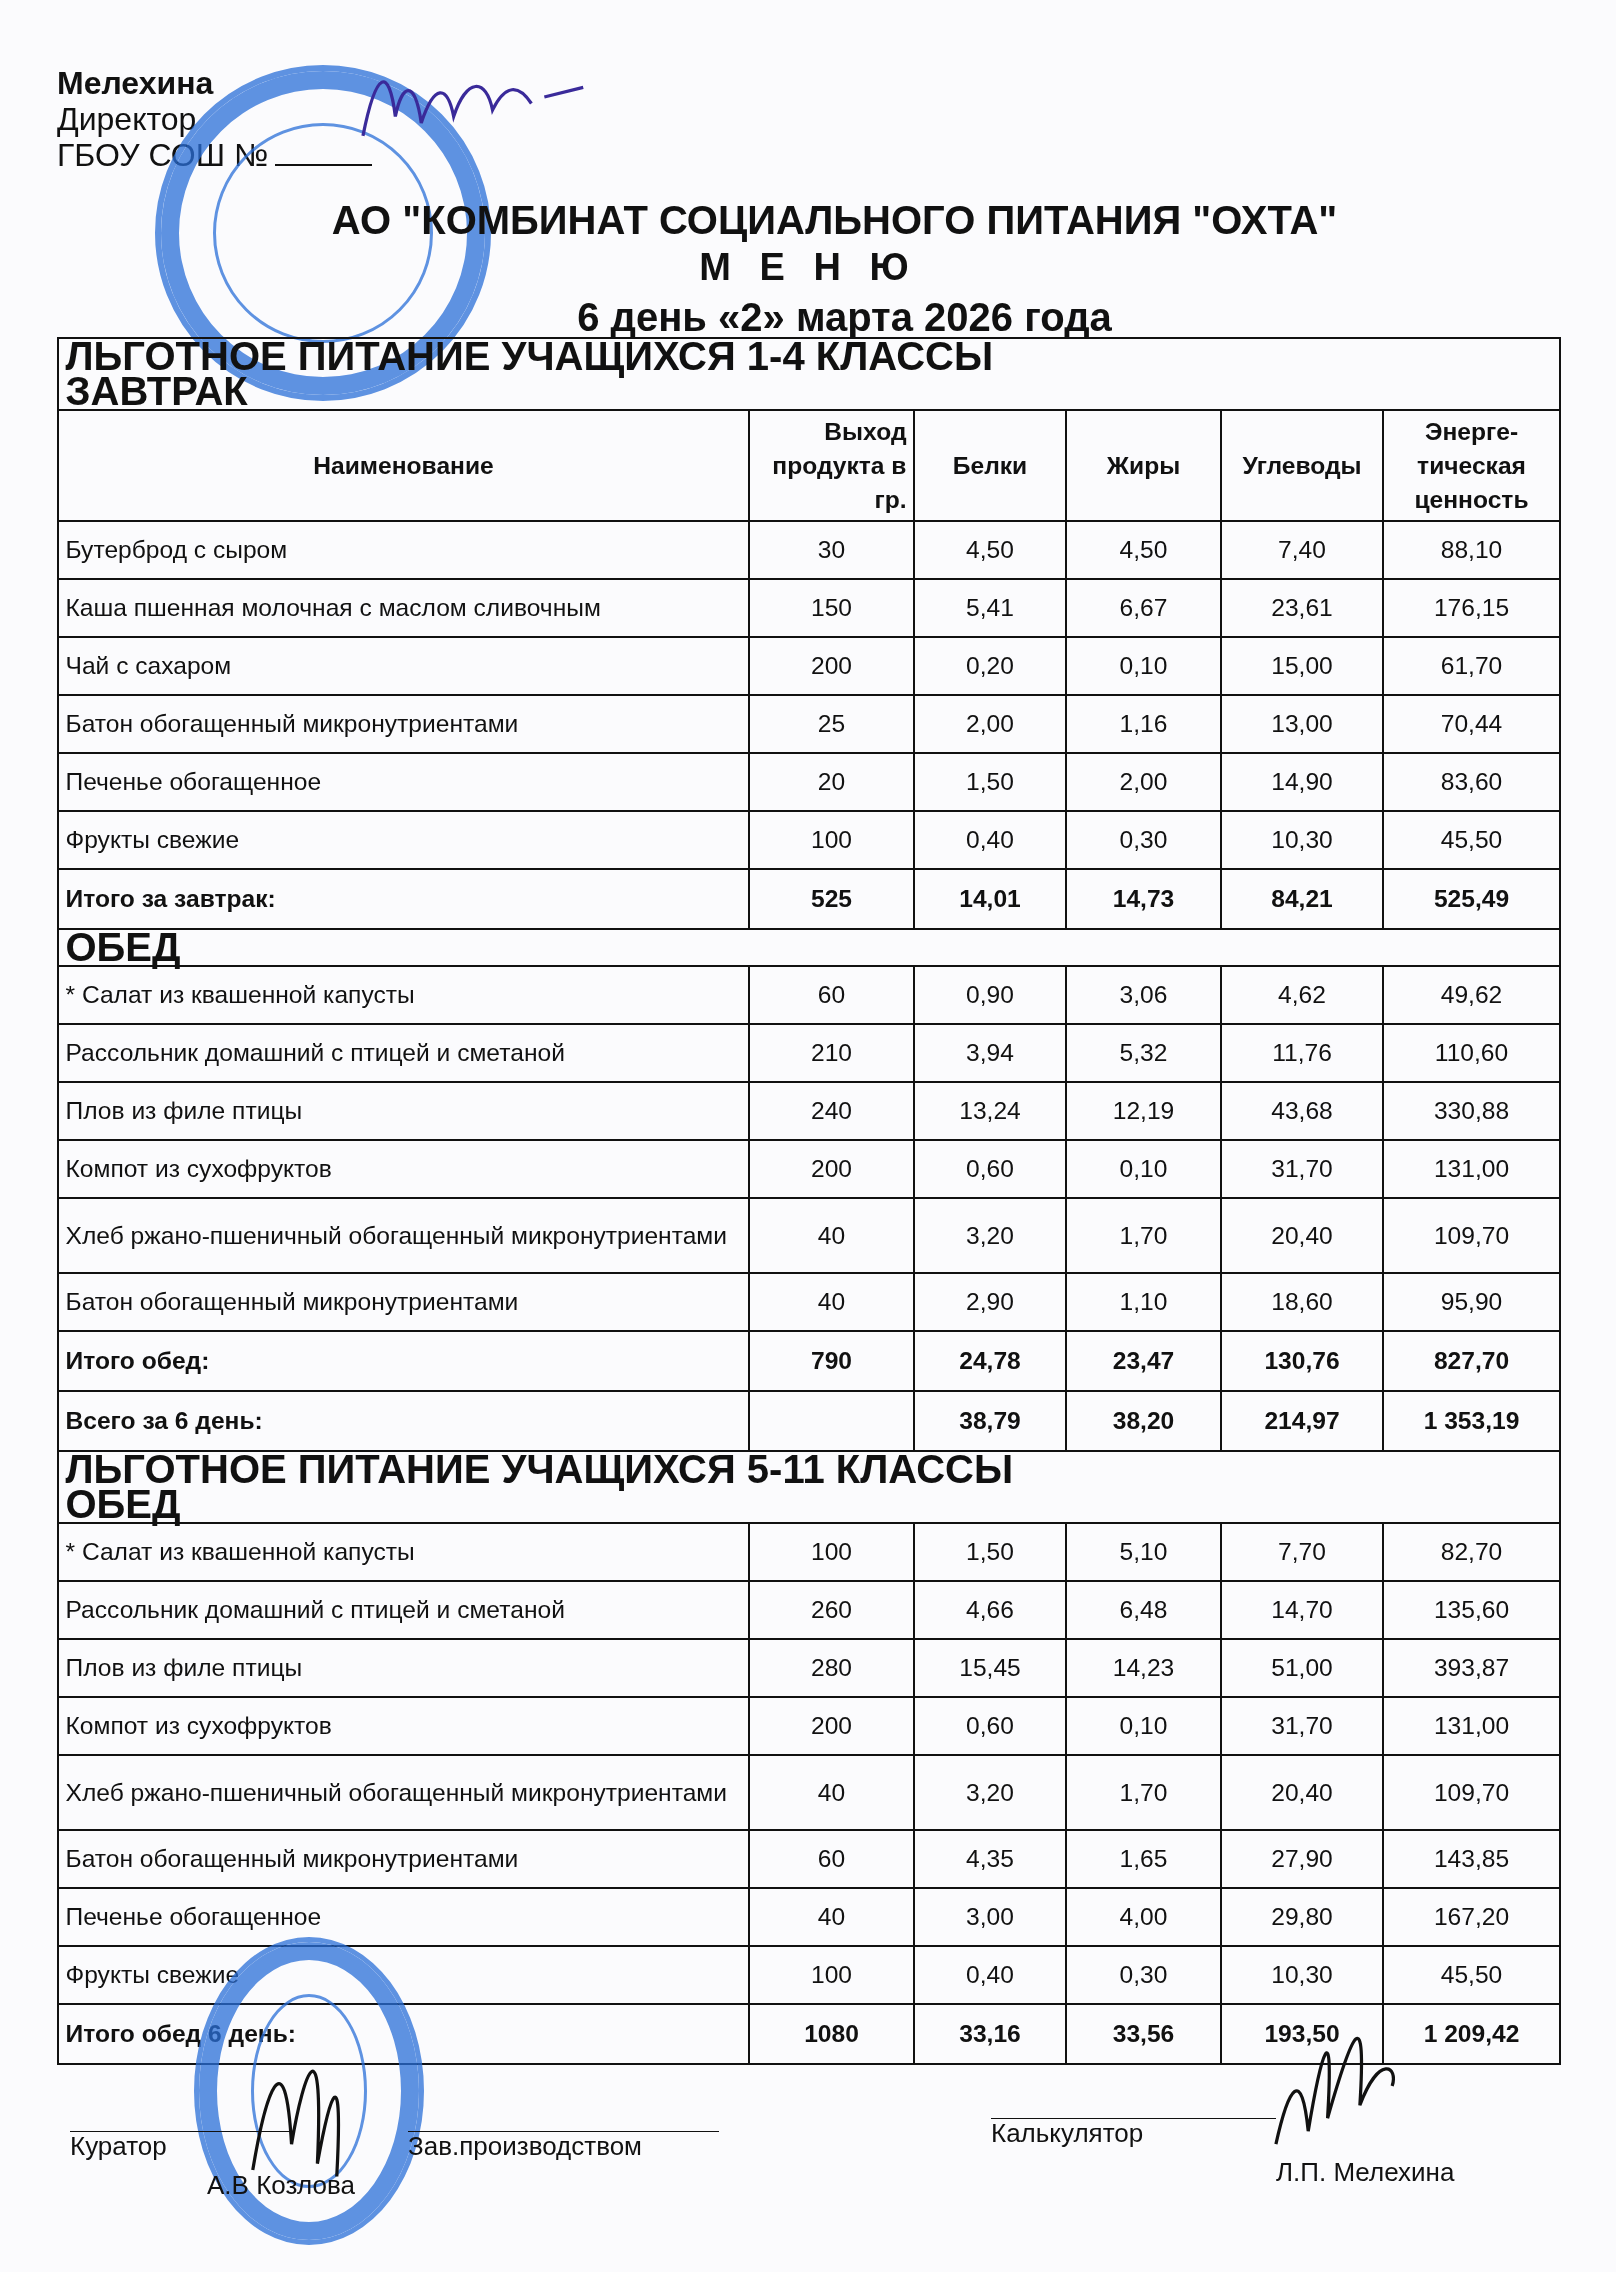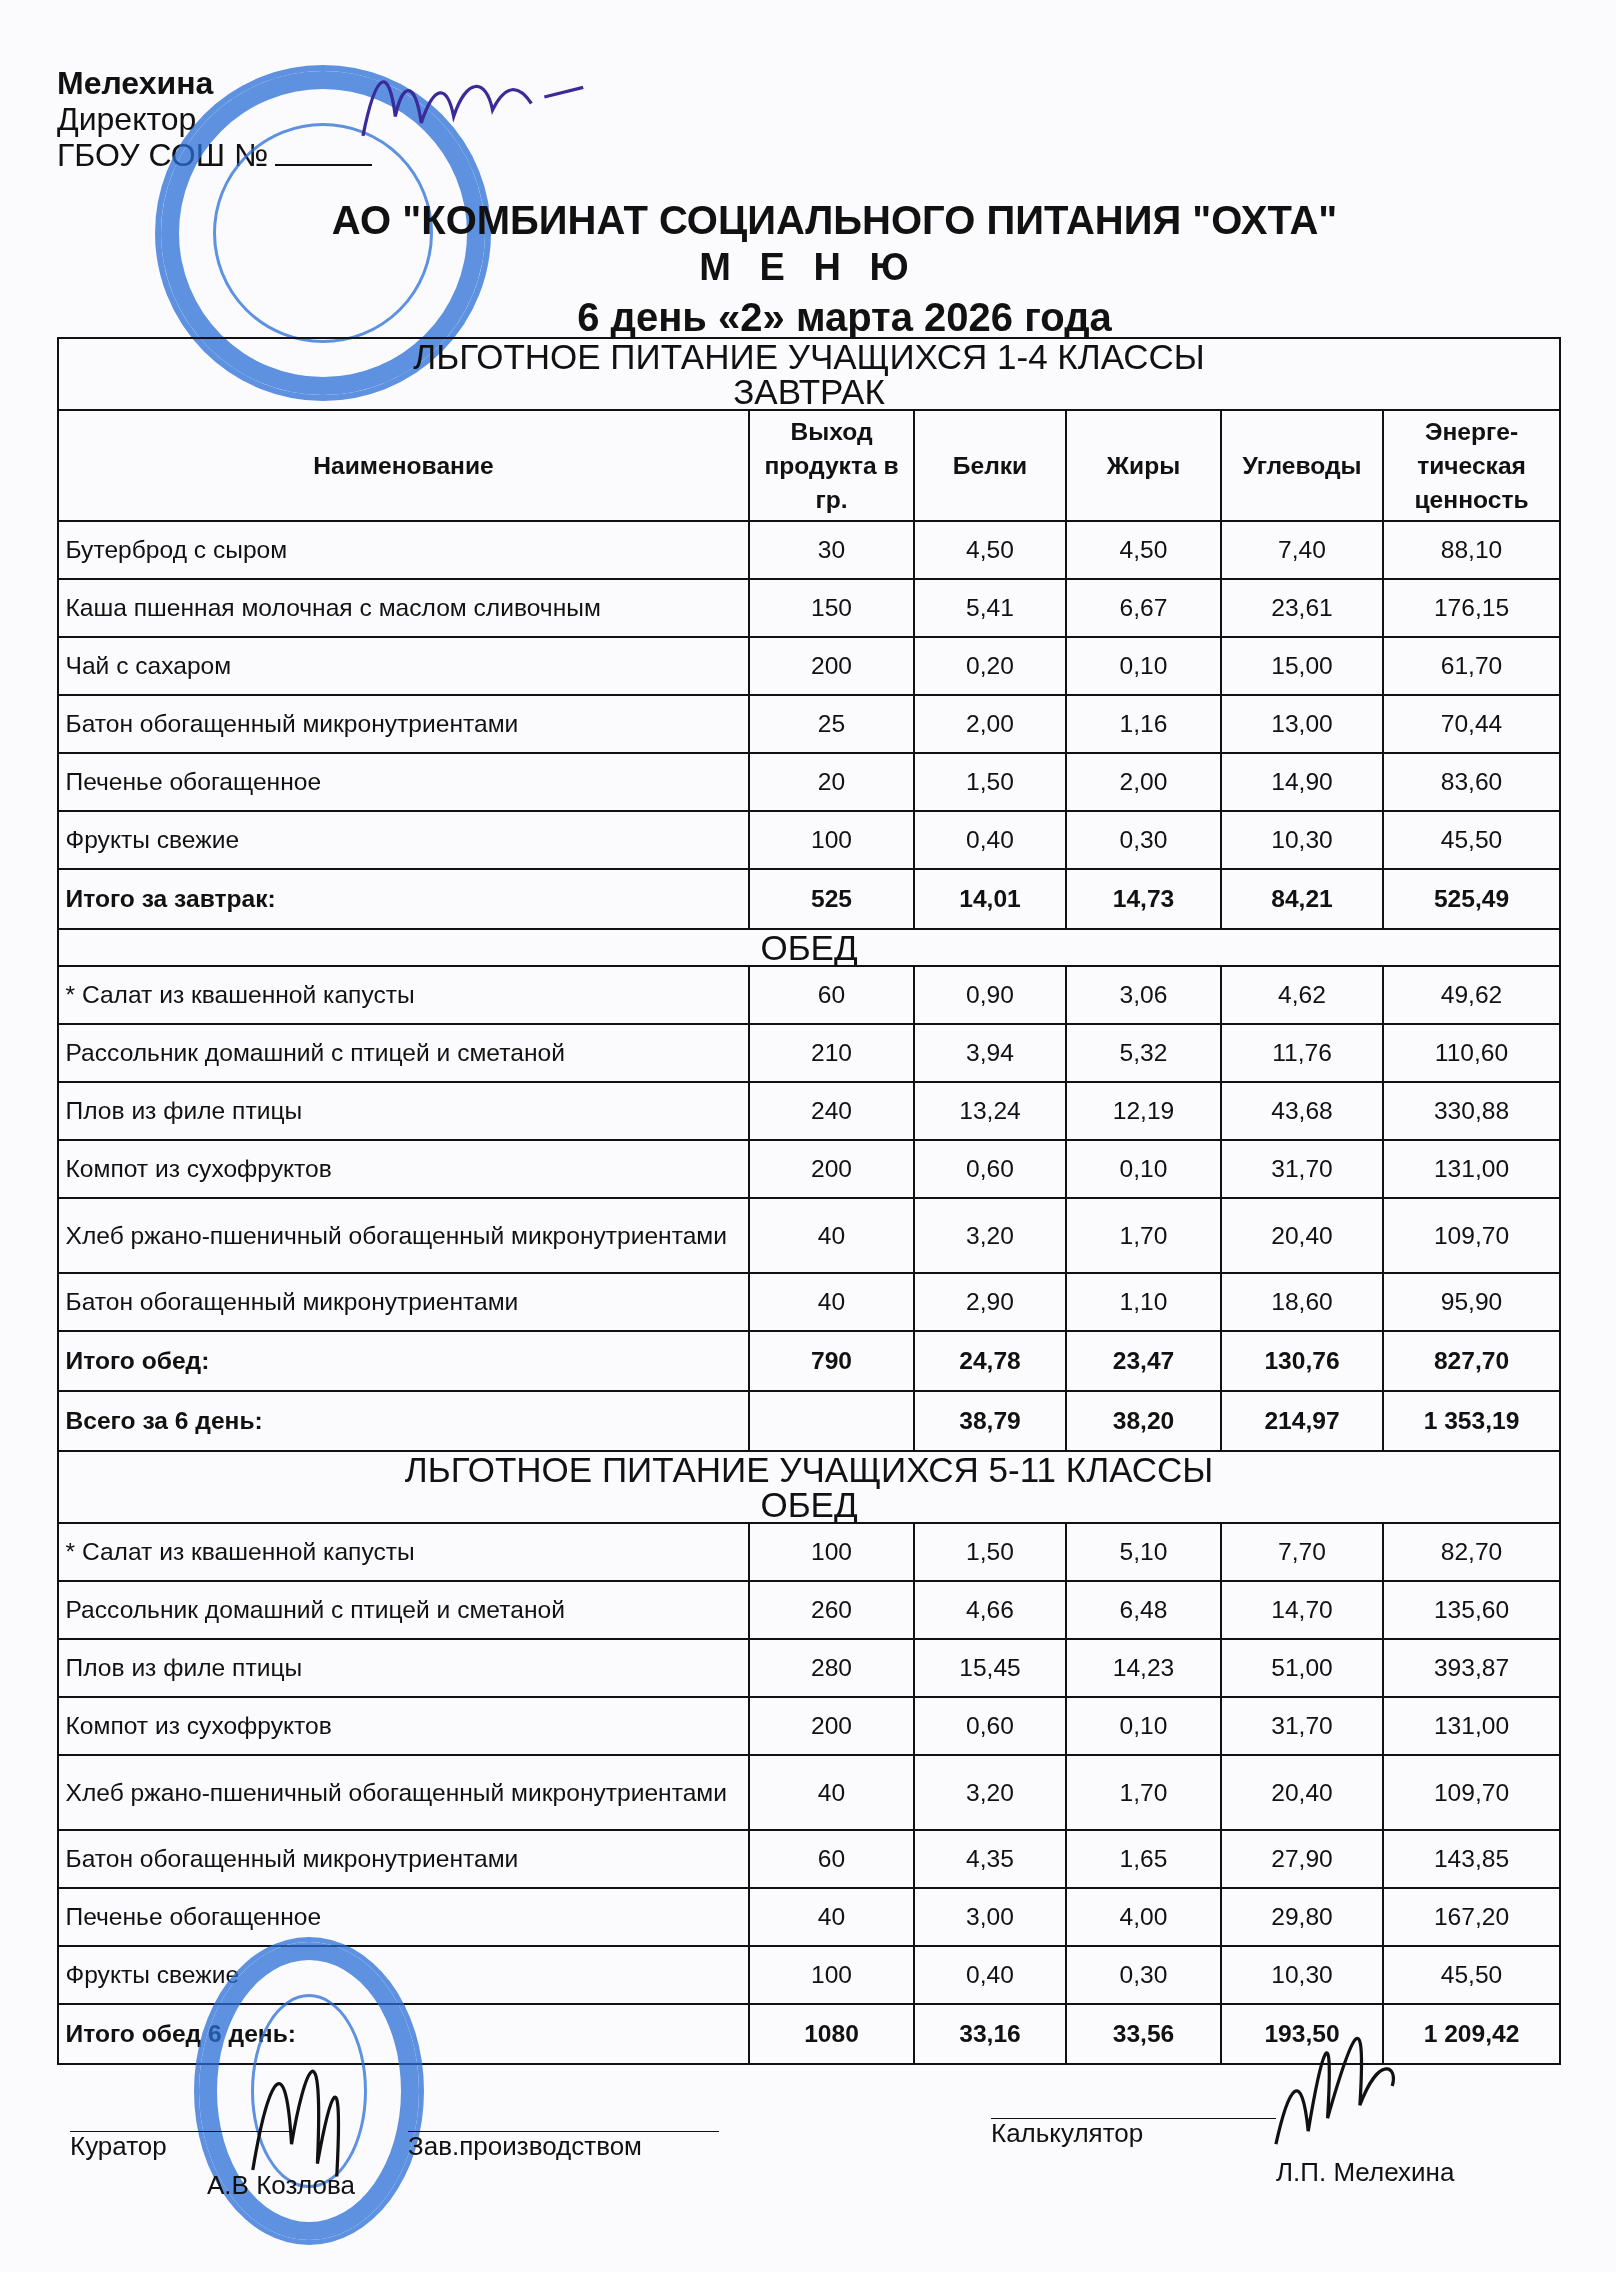--- a/index.html
+++ b/index.html
@@ -25,21 +25,21 @@
   .h1 { top:198px; font-size:40px; left:26px; }
   .h2 { top:246px; font-size:38px; letter-spacing:9px; }
   .h3 { top:295px; font-size:40px;padding-left:36px; }
 
   table.menu {
     position:absolute; left:57px; top:337px; width:1503px; border-collapse:collapse;
     table-layout:fixed; font-size:24.6px;
   }
   table.menu td, table.menu th { border:2.6px solid #111; padding:0 6.5px; vertical-align:middle; }
   table.menu th { font-weight:bold; font-size:24.6px; text-align:center; line-height:34px; }
-  .sec td { text-align:center; font-weight:normal; font-size:35px; line-height:35px; padding:2.6px 0; }
+  .sec td { font-weight:bold; font-size:40px; line-height:35px; padding:2.6px 0; }
   td.name { text-align:left; vertical-align:bottom; padding-bottom:6.5px; line-height:30px; }
   td.num { text-align:center; vertical-align:middle; }
   tr.item td { height:56px; }
   tr.item.tall td { height:73px; }
   tr.total td { font-weight:bold; height:58px; }
   .footer { position:absolute; top:2131px; left:0; width:1617px; font-size:26px; }
   .footer span { position:absolute; }
   .line { display:inline-block; border-bottom:1.9px solid #111; }
 </style>
 </head>
@@ -74,21 +74,21 @@
   </colgroup>
   <tbody id="tbody">
       <tr class="sec">
         <td colspan="6">
           <div>ЛЬГОТНОЕ ПИТАНИЕ УЧАЩИХСЯ  1-4 КЛАССЫ</div>
           <div>ЗАВТРАК</div>
         </td>
       </tr>
       <tr>
         <th style="height: 109px;">Наименование</th>
-        <th style="height: 109px;">Выход продукта в гр.</th>
+        <th style="height: 109px; text-align: right;">Выход продукта в гр.</th>
         <th style="height: 109px; margin-top: 32px;">Белки</th>
         <th style="height: 109px;">Жиры</th>
         <th style="height: 109px;">Углеводы</th>
         <th style="height: 109px;">Энерге-тическая ценность</th>
       </tr>
       <tr class="item">
         <td class="name">Бутерброд с сыром</td>
         <td class="num">30</td>
         <td class="num">4,50</td>
         <td class="num">4,50</td>

